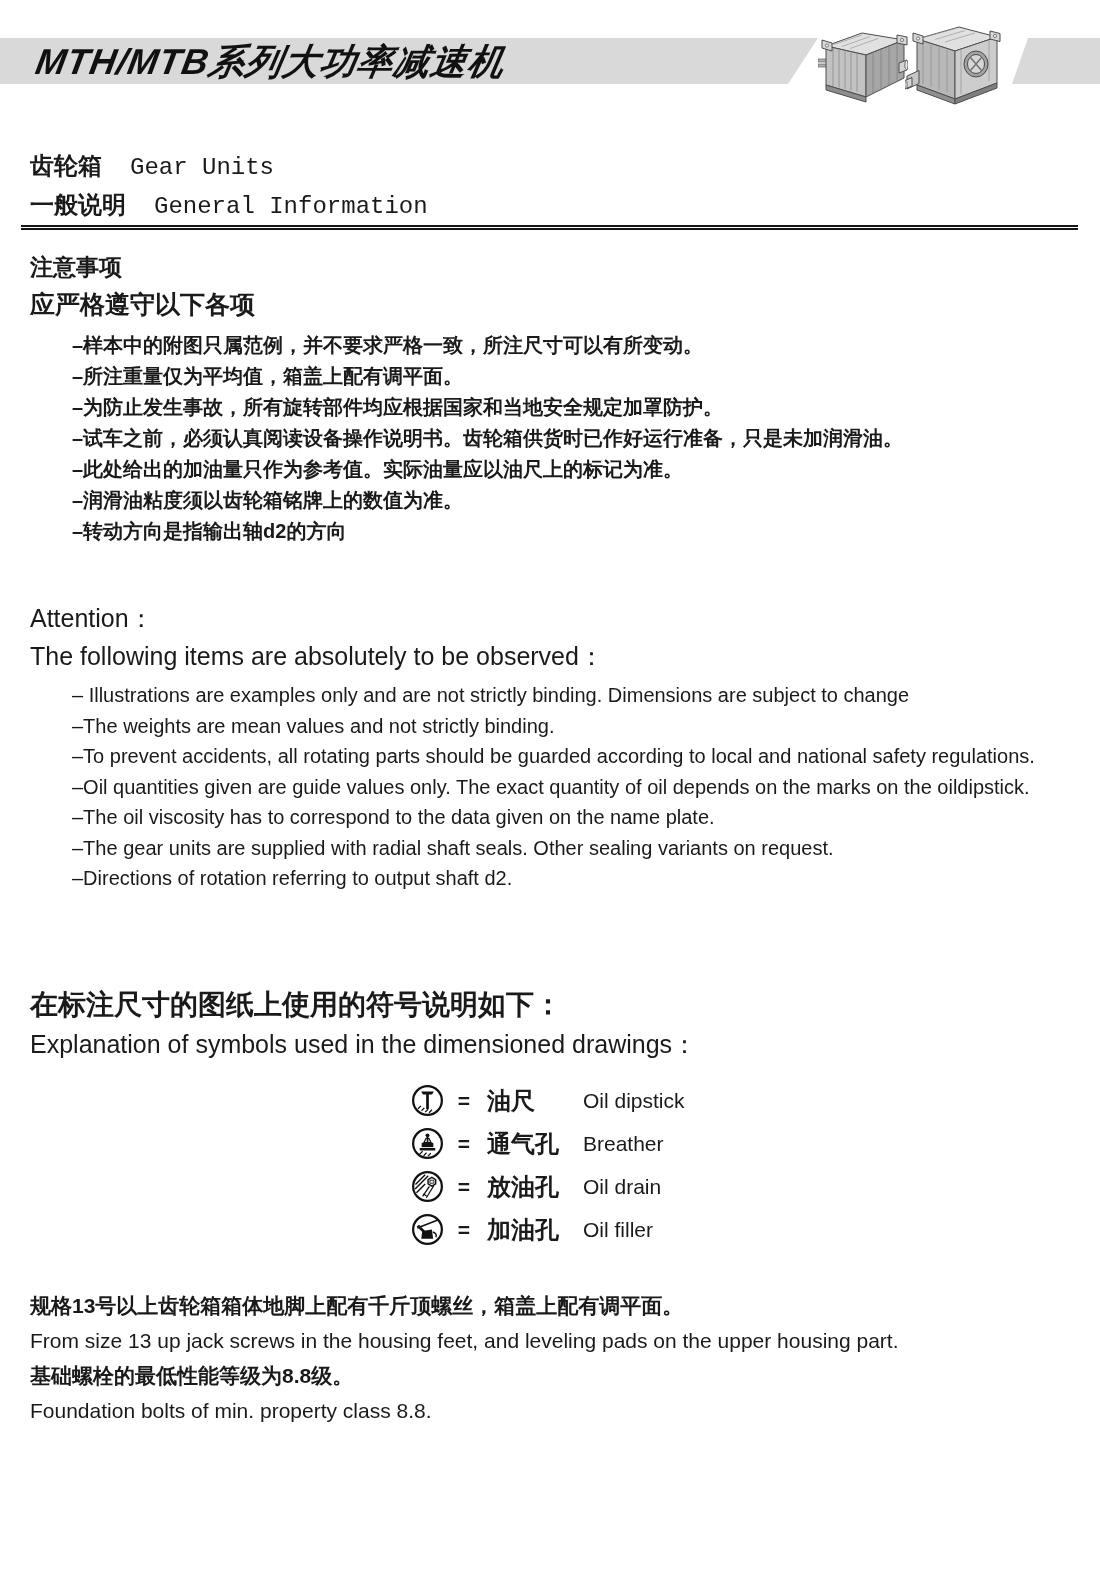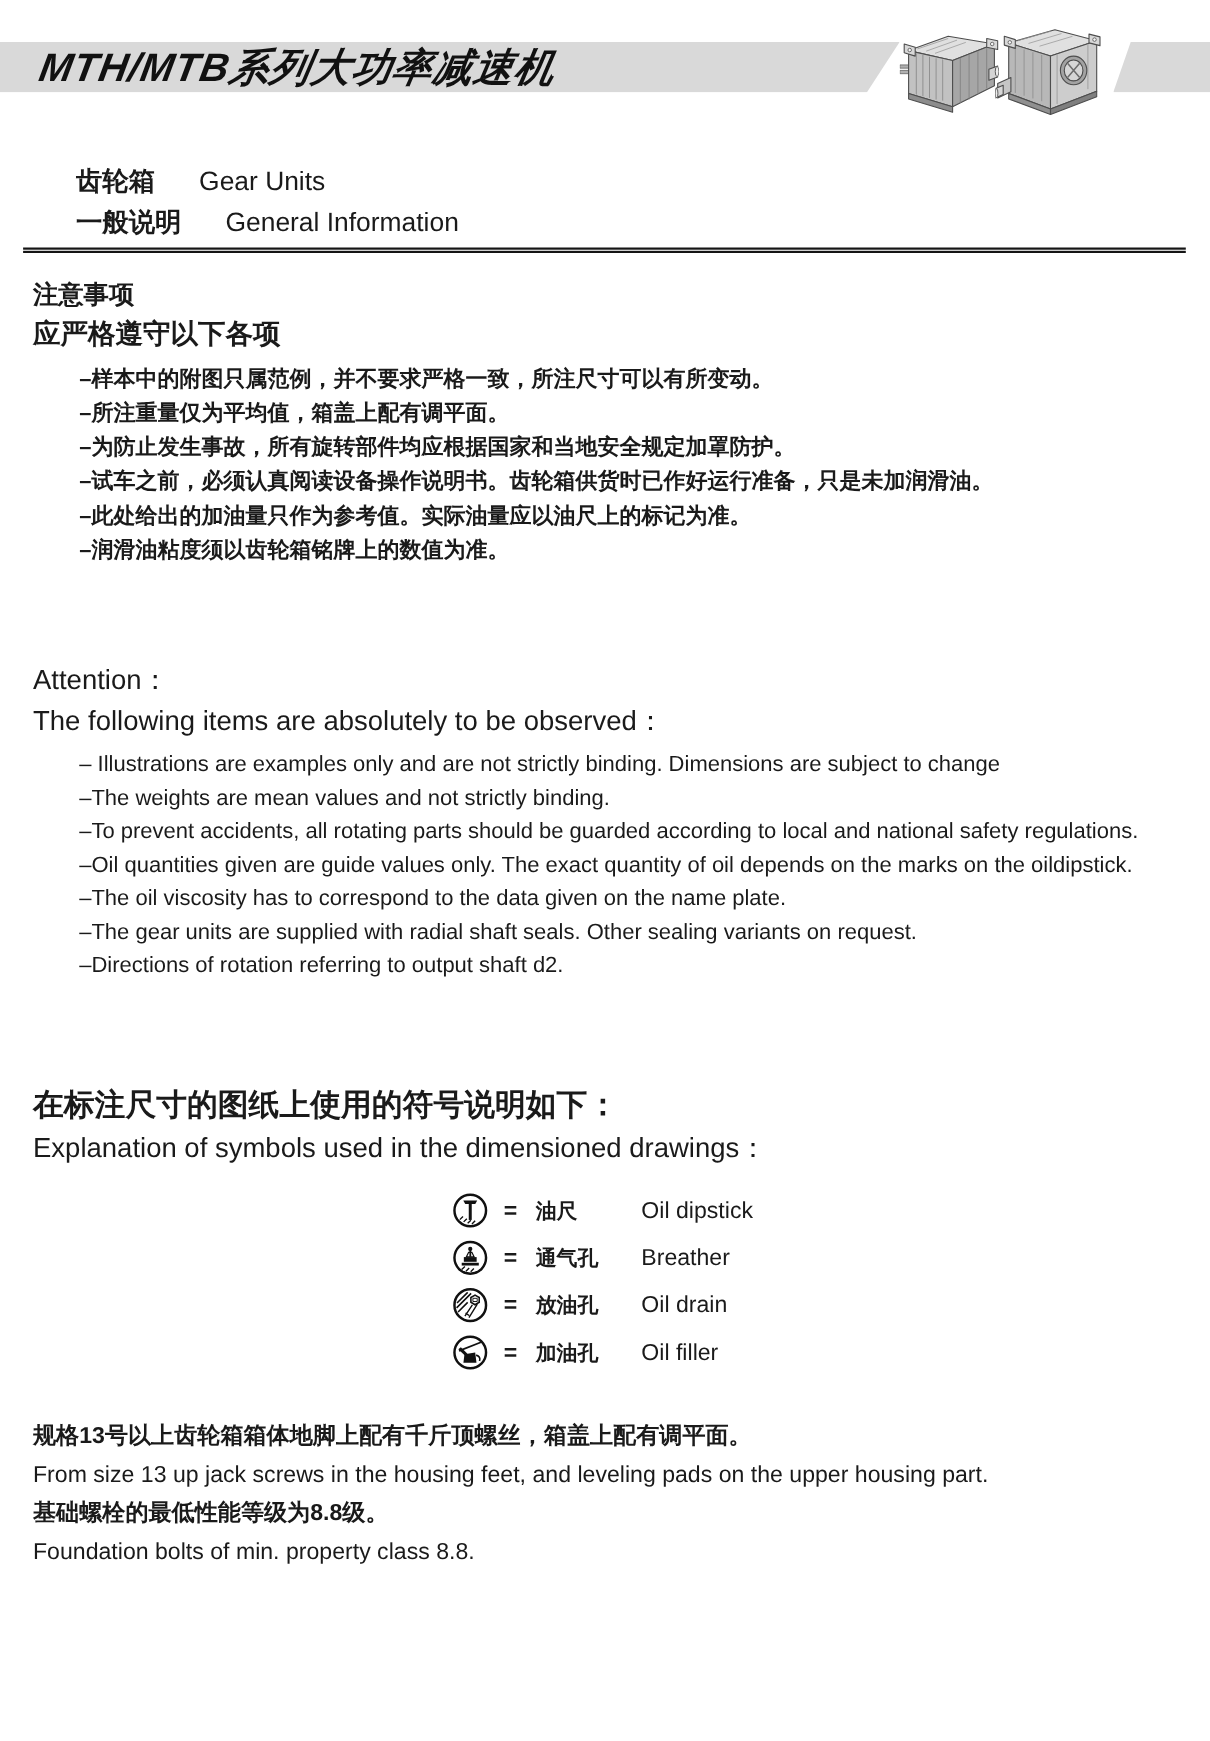--- a/index.html
+++ b/index.html
@@ -21,22 +21,22 @@
     margin:0;padding-left:32px;line-height:48px;font-size:36px;font-weight:700;
     font-style:italic;letter-spacing:1px;color:#111;
     transform:skewX(-10deg);transform-origin:left bottom;white-space:nowrap;
   }
   .gb{position:absolute;}
   .gb1{left:818px;top:26px;width:90px;height:80px;}
   .gb2{left:905px;top:19px;width:98px;height:90px;}
   
   .subheader{position:absolute;left:30px;top:147px;}
   .sh-line{font-size:24px;line-height:37px;white-space:nowrap;}
-  .sh-cn{font-weight:700;margin-left:39px;}
-  .sh-en{font-weight:400;margin-left:40px;}
+  .sh-cn{font-weight:700;}
+  .sh-en{font-weight:400;margin-left:28px;font-family:Liberation Mono, monospace;}
   .rule{
     position:absolute;left:21px;top:225px;width:1057px;height:5px;background:#ffffff;
     border-top:2px solid #151515;border-bottom:2px solid #151515;box-sizing:border-box;
   }
   
   .cn-attn-title{position:absolute;left:30px;top:253px;font-size:23px;font-weight:700;line-height:28px;}
   .cn-attn-subtitle{position:absolute;left:30px;top:290px;font-size:25px;font-weight:700;line-height:28px;}
   .cn-list{position:absolute;left:72px;top:330px;width:1000px;}
   .cn-list .li{font-size:20px;font-weight:700;line-height:31px;padding-left:16px;text-indent:-16px;white-space:nowrap;}
   
@@ -45,21 +45,21 @@
   .en-list{position:absolute;left:72px;top:680px;width:1005px;}
   .en-list .li{font-size:20px;font-weight:400;line-height:30.5px;padding-left:16px;text-indent:-16px;}
   
   .sym-heading-cn{position:absolute;left:30px;top:990px;font-size:28px;font-weight:700;line-height:30px;}
   .sym-heading-en{position:absolute;left:30px;top:1029px;font-size:25px;font-weight:400;line-height:30px;}
   .symbols-table{position:absolute;left:411px;top:1079px;}
   .symbol-row{display:flex;align-items:center;height:43px;}
   .sym-icon{width:33px;height:33px;flex:0 0 33px;}
   .sym-icon svg{display:block;width:33px;height:33px;}
   .sym-eq{margin-left:7px;width:26px;text-align:center;font-size:21px;font-weight:700;}
-  .sym-cn{margin-left:10px;width:96px;font-size:19px;font-weight:700;white-space:nowrap;}
+  .sym-cn{margin-left:10px;width:96px;font-size:24px;font-weight:700;white-space:nowrap;}
   .sym-en{font-size:21px;font-weight:400;white-space:nowrap;}
   
   .footer-notes{position:absolute;left:30px;top:1288px;width:1040px;}
   .fn-line{height:35px;line-height:35px;white-space:nowrap;}
   .fn-cn{font-size:21px;font-weight:700;}
   .fn-en{font-size:21px;font-weight:400;}
 </style>
 </head>
 <body>
 
@@ -127,20 +127,21 @@
 
   <div class="cn-attn-title">注意事项</div>
   <div class="cn-attn-subtitle">应严格遵守以下各项</div>
   <div class="cn-list">
     <div class="li">–样本中的附图只属范例，并不要求严格一致，所注尺寸可以有所变动。</div>
     <div class="li">–所注重量仅为平均值，箱盖上配有调平面。</div>
     <div class="li">–为防止发生事故，所有旋转部件均应根据国家和当地安全规定加罩防护。</div>
     <div class="li">–试车之前，必须认真阅读设备操作说明书。齿轮箱供货时已作好运行准备，只是未加润滑油。</div>
     <div class="li">–此处给出的加油量只作为参考值。实际油量应以油尺上的标记为准。</div>
     <div class="li">–润滑油粘度须以齿轮箱铭牌上的数值为准。</div>
+    <div class="li">–转动方向是指输出轴d2的方向</div>
   </div>
 
   <div class="en-attn-title">Attention：</div>
   <div class="en-attn-subtitle">The following items are absolutely to be observed：</div>
   <div class="en-list">
     <div class="li">– Illustrations are examples only and are not strictly binding. Dimensions are subject to change</div>
     <div class="li">–The weights are mean values and not strictly binding.</div>
     <div class="li">–To prevent accidents, all rotating parts should be guarded according to local and national safety regulations.</div>
     <div class="li">–Oil quantities given are guide values only. The exact quantity of oil depends on the marks on the oildipstick.</div>
     <div class="li">–The oil viscosity has to correspond to the data given on the name plate.</div>

